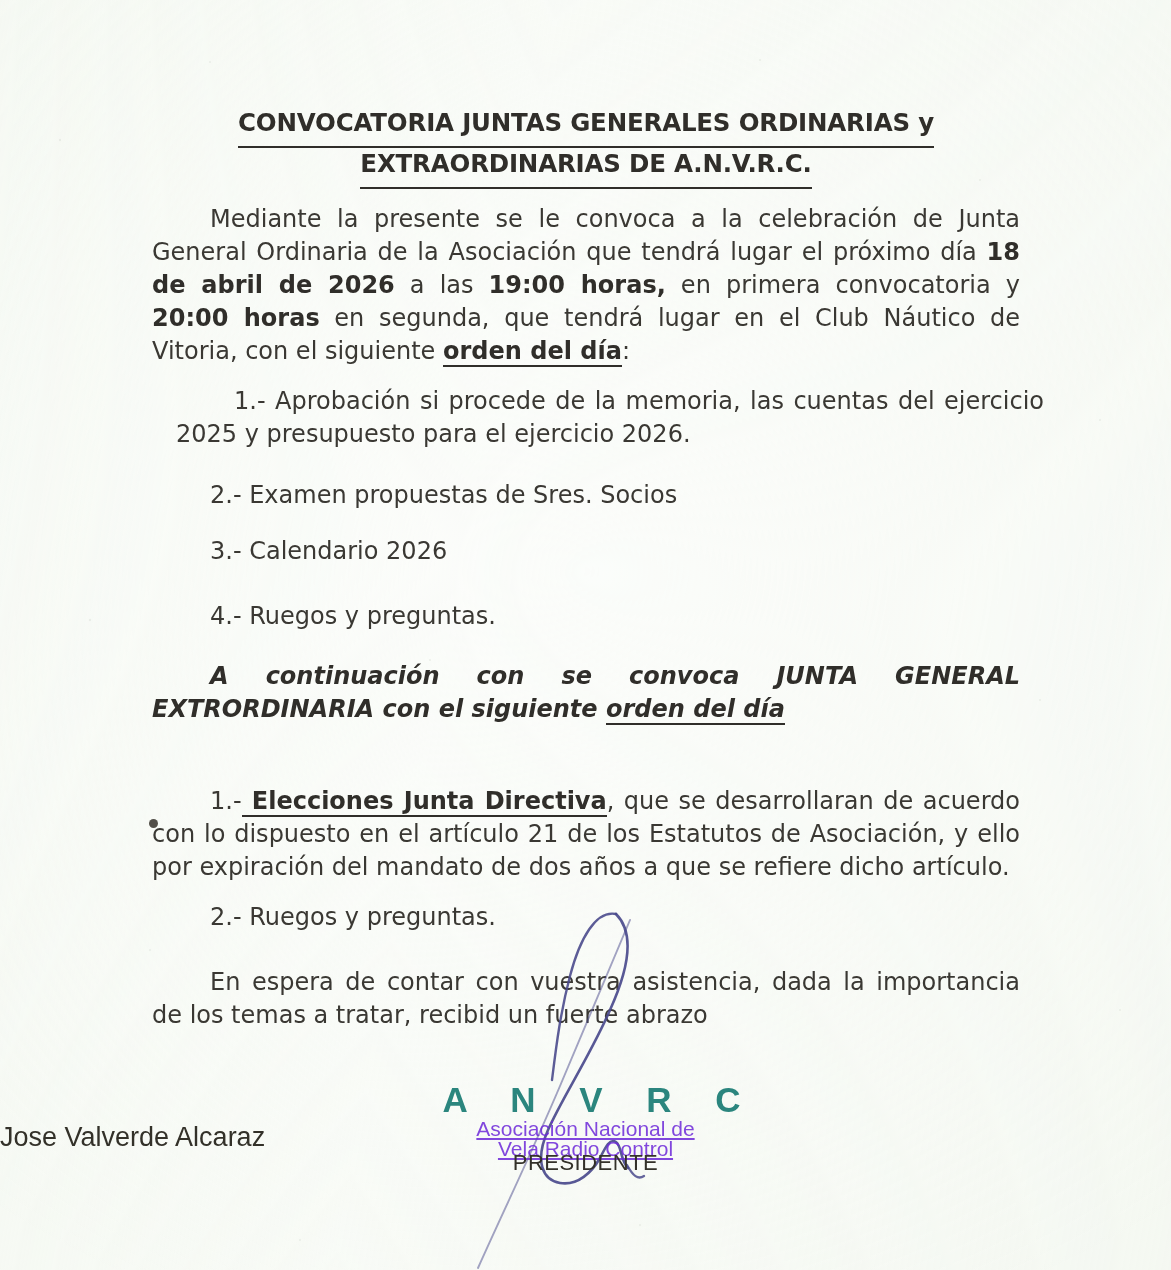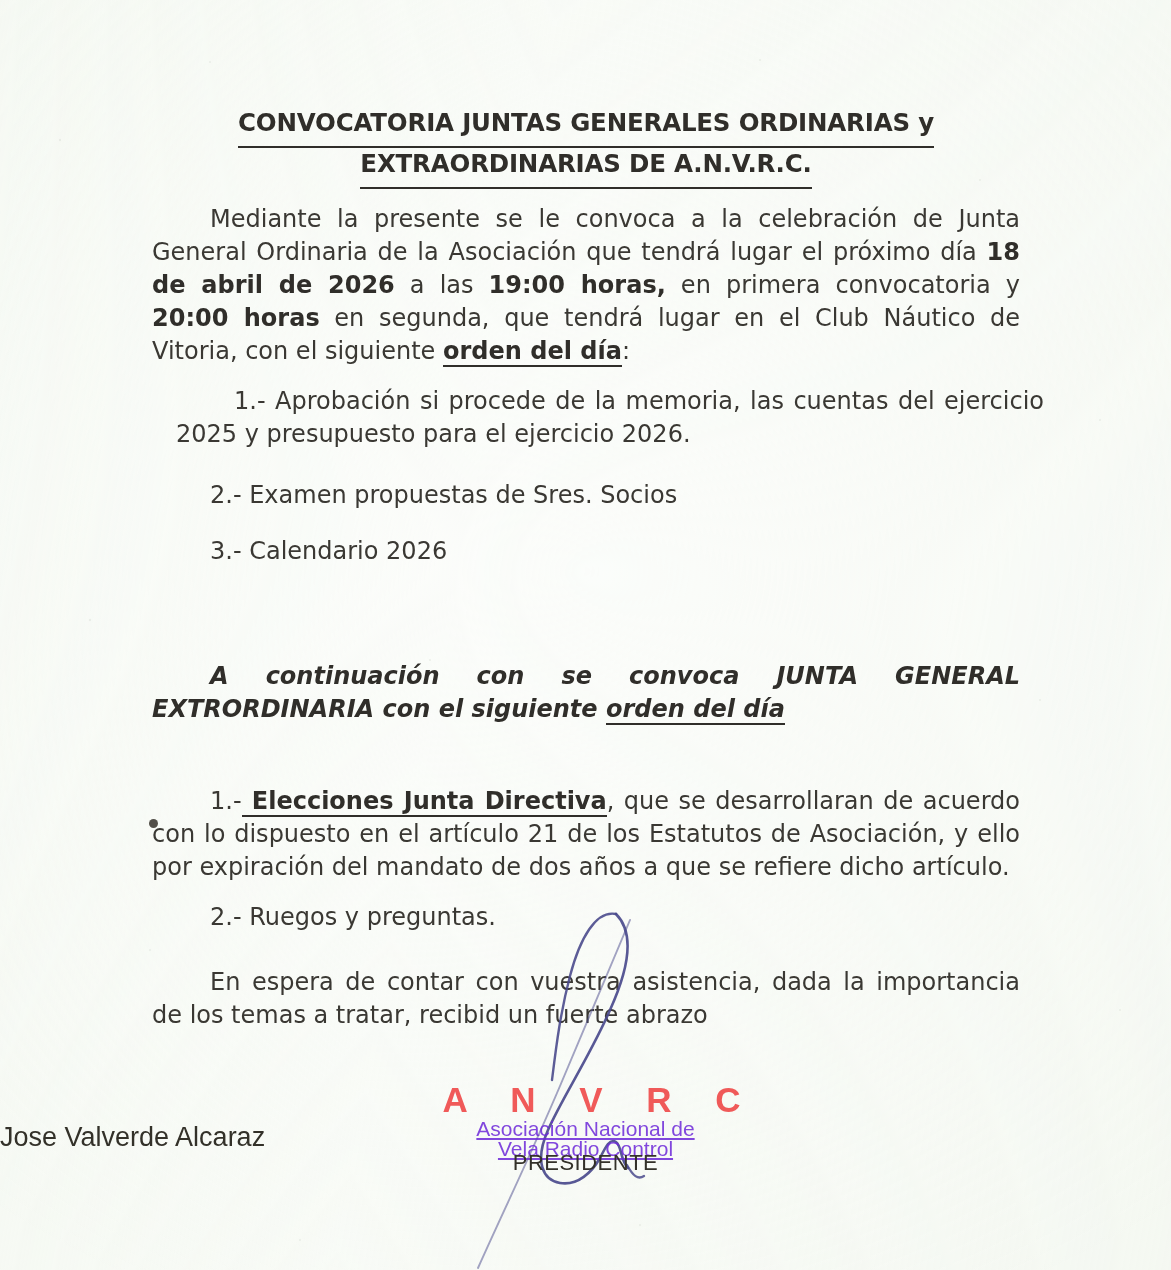--- a/index.html
+++ b/index.html
@@ -127,21 +127,21 @@
     top: 1080px;
     width: 1171px;
     text-align: center;
     pointer-events: none;
   }
   .stamp-main {
     font-family: "Liberation Sans", sans-serif;
     font-size: 35px;
     font-weight: bold;
     letter-spacing: 17px;
-    color: #ef4444;
+    color: #0f766e;
     opacity: 0.88;
     line-height: 40px;
     padding-left: 17px;
     margin-left: 12px;
   }
   .stamp-sub {
     font-family: "Liberation Sans", sans-serif;
     font-size: 21px;
     color: #6d28d9;
     opacity: 0.85;
@@ -213,20 +213,23 @@
     </div>
 
     <div class="para noj" id="p-item2">
       <span class="indent"></span><span>2.-</span><span> Examen propuestas de Sres. Socios</span>
     </div>
 
     <div class="para noj" id="p-item3">
       <span class="indent"></span><span>3.-</span><span> Calendario 2026</span>
     </div>
 
+    <div class="para noj" id="p-item4">
+      <span class="indent"></span><span>4.-</span><span> Ruegos y preguntas.</span>
+    </div>
 
     <div class="para" id="p-extra-head">
       <span class="indent"></span><span>A continuación con se convoca JUNTA GENERAL EXTRORDINARIA con el siguiente </span><span class="bu">orden del día</span>
     </div>
 
     <div class="para" id="p-extra1">
       <span class="indent"></span><span>1.-</span><span class="bu"> Elecciones Junta Directiva</span><span>, que se desarrollaran de acuerdo con lo dispuesto en el artículo 21 de los Estatutos de Asociación, y ello por expiración del mandato de dos años a que se refiere dicho artículo.</span>
     </div>
 
     <div class="para noj" id="p-extra2">

